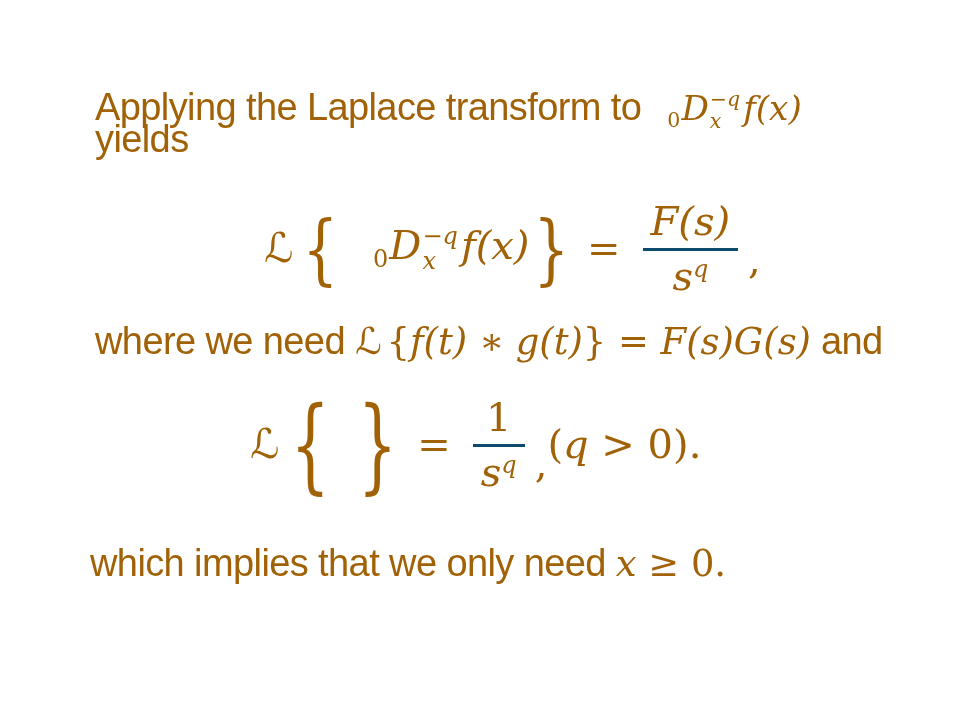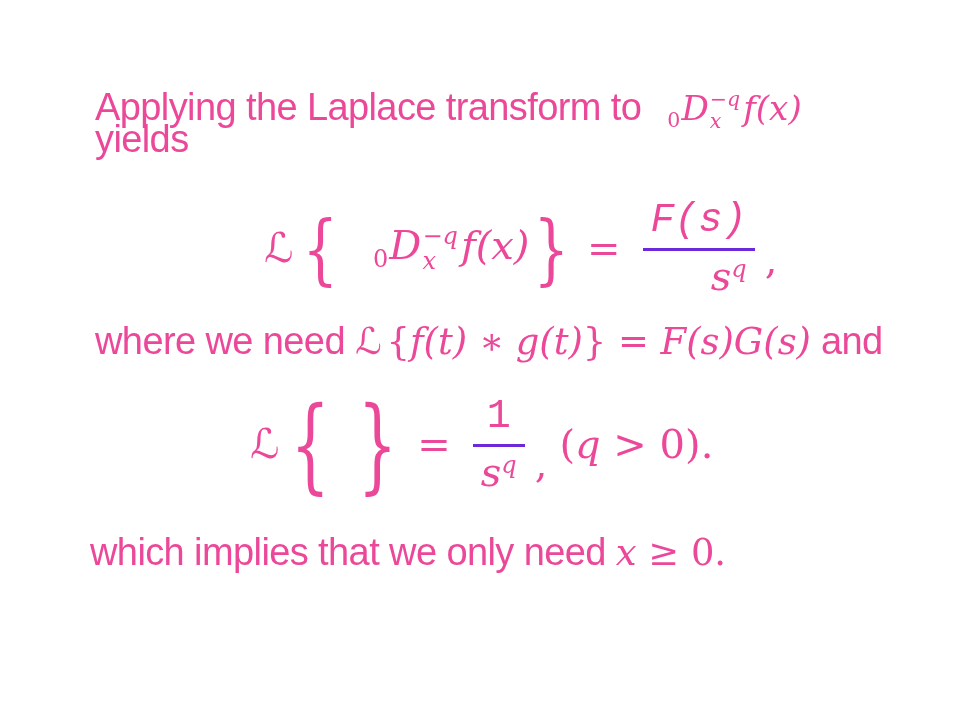--- a/index.html
+++ b/index.html
@@ -1,21 +1,21 @@
 <!DOCTYPE html>
 <html><head>
 <meta charset="utf-8">
 <style>
   html, body { margin: 0; padding: 0; background: #ffffff; }
   #slide {
     position: relative;
     width: 960px;
     height: 720px;
     background: #ffffff;
-    color: #ec4899;
+    color: #a16207;
     overflow: hidden;
     font-family: "Liberation Sans", sans-serif;
   }
   .line {
     position: absolute;
     font-family: "Liberation Sans", sans-serif;
     font-size: 38px;
     letter-spacing: -0.6px;
     white-space: nowrap;
     line-height: 1.25;
@@ -43,29 +43,29 @@
   
   .eq {
     position: absolute;
     display: flex;
     align-items: center;
     font-family: "DejaVu Serif", "DejaVu Sans", serif;
     font-size: 40px;
     white-space: nowrap;
   }
   .frac { display: inline-flex; flex-direction: column; margin: 0 8px; text-align: center; }
-  .frac .num { display: block; border-bottom: 3px solid #6d28d9; padding: 0 8px 5px 8px; line-height: 1.1; font-family: Liberation Mono, monospace; }
-  .frac .den { display: block; padding: 3px 8px 0 8px; line-height: 1.1; text-align: right; }
+  .frac .num { display: block; border-bottom: 3px solid #0c4a6e; padding: 0 8px 5px 8px; line-height: 1.1; }
+  .frac .den { display: block; padding: 3px 8px 0 8px; line-height: 1.1; }
   .rel { margin: 0 14px; }
   .brace { font-family: "DejaVu Serif", serif; display: inline-block; font-weight: 400; }
   .b1 { font-size: 56px; transform: scaleY(1.38); margin: 0 4px; }
   .b2 { font-size: 62px; transform: scaleY(1.66); margin: 0 6px; }
   .low { align-self: flex-end; margin: 0 0 14px 2px; }
   .gap-open { margin-left: 31px; }
-  .cond { margin-left: 12px; }
+  .cond { }
   .inline-math { font-size: 0.9em; margin-left: 26px; }
   .mid-math { font-size: 0.97em; margin: 8px 10px; }
   .eq .scriptL { font-size: 1.02em; }
 </style>
 </head>
 <body>
 
 <div id="slide">
 
   <div class="line" style="left:95px; top:84px;">
@@ -106,18 +106,18 @@
     <span class="rel">=</span>
     <span class="frac">
       <span class="num">1</span>
       <span class="den"><span class="mvar">s</span><sup class="msup mvar">q</sup></span>
     </span>
     <span class="low">,</span>
     <span class="cond"><span>(</span><span class="mvar">q</span><span> &gt; 0).</span></span>
   </div>
 
 
-  <div class="line" style="left:90px; top:529px;">
+  <div class="line" style="left:90px; top:540px;">
     <span>which implies that we only need</span>
     <span class="m" style="font-size:0.97em;"><span class="mvar">x</span> <span>≥</span> <span>0.</span></span>
   </div>
 
 </div>
 
 </body></html>

